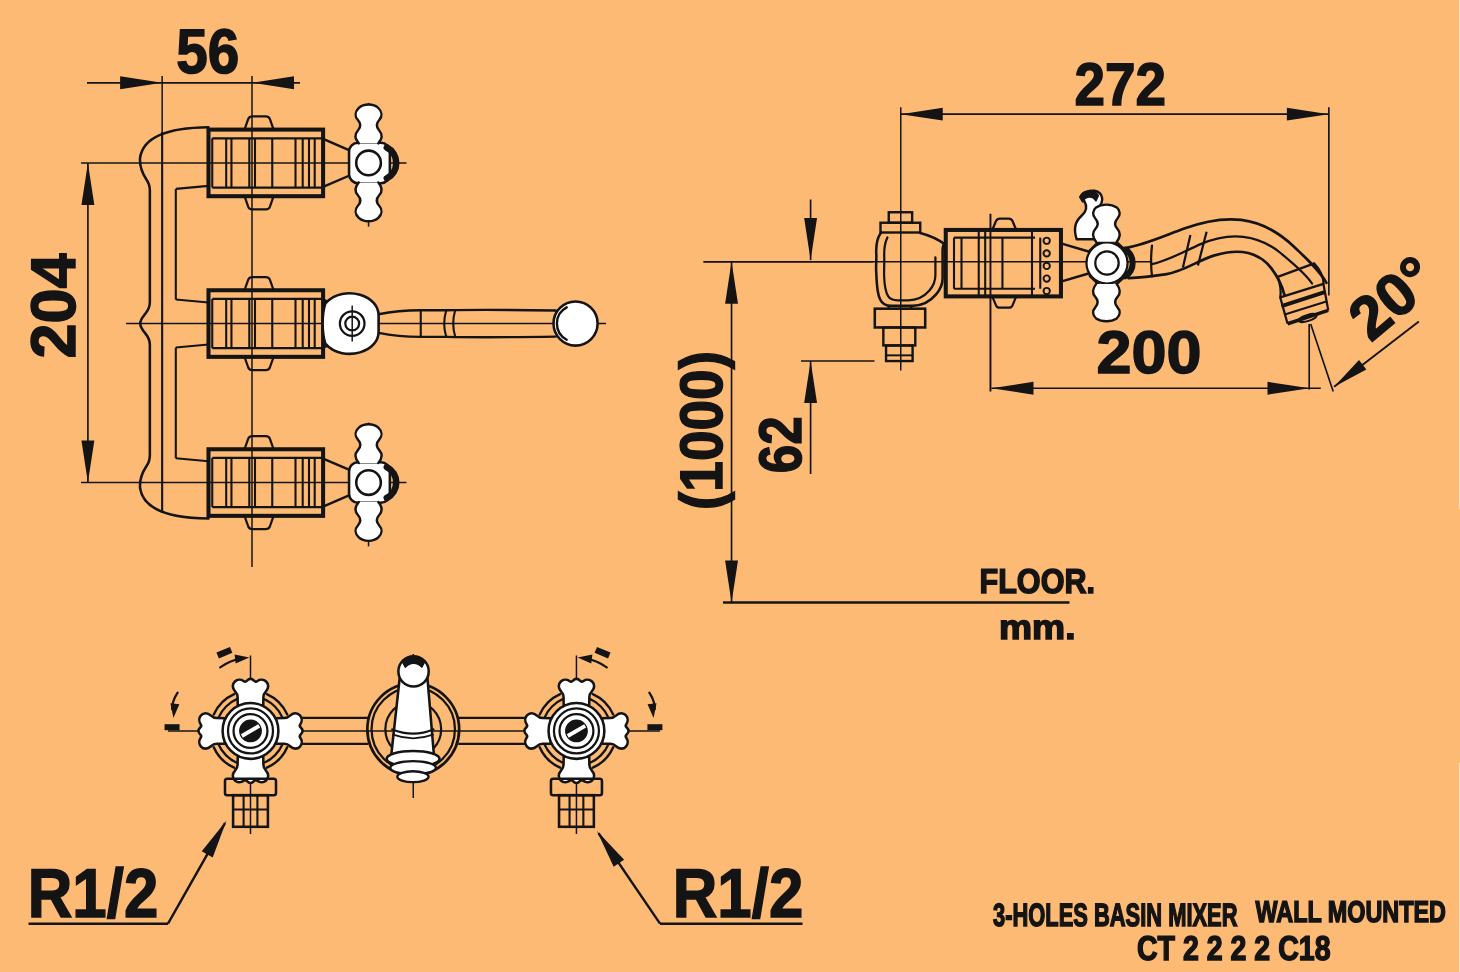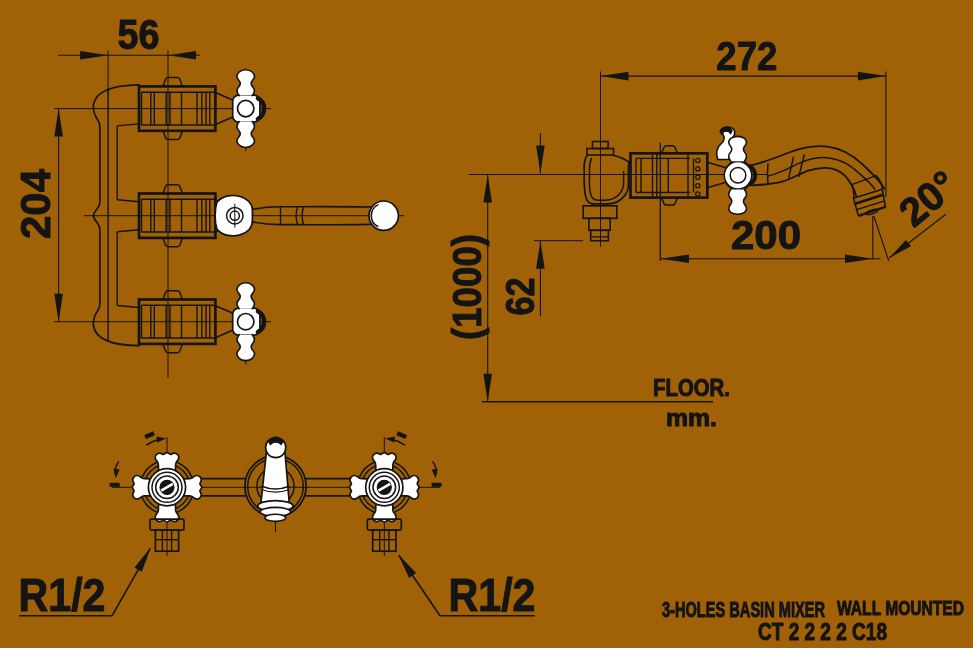--- a/index.html
+++ b/index.html
@@ -1,19 +1,19 @@
 <!DOCTYPE html>
 <html><head>
 <meta charset="utf-8">
 <style>
   html, body { margin: 0; padding: 0; background: #ffffff; }
   .sheet {
     position: relative;
     width: 973px; height: 648px;
-    background: #a16207;
+    background: #fdba74;
     overflow: hidden;
   }
   svg { display: block; }
   text {
     font-family: "Liberation Sans", "DejaVu Sans", sans-serif;
     font-weight: bold;
     fill: #141414;
   }
 </style>
 </head>

